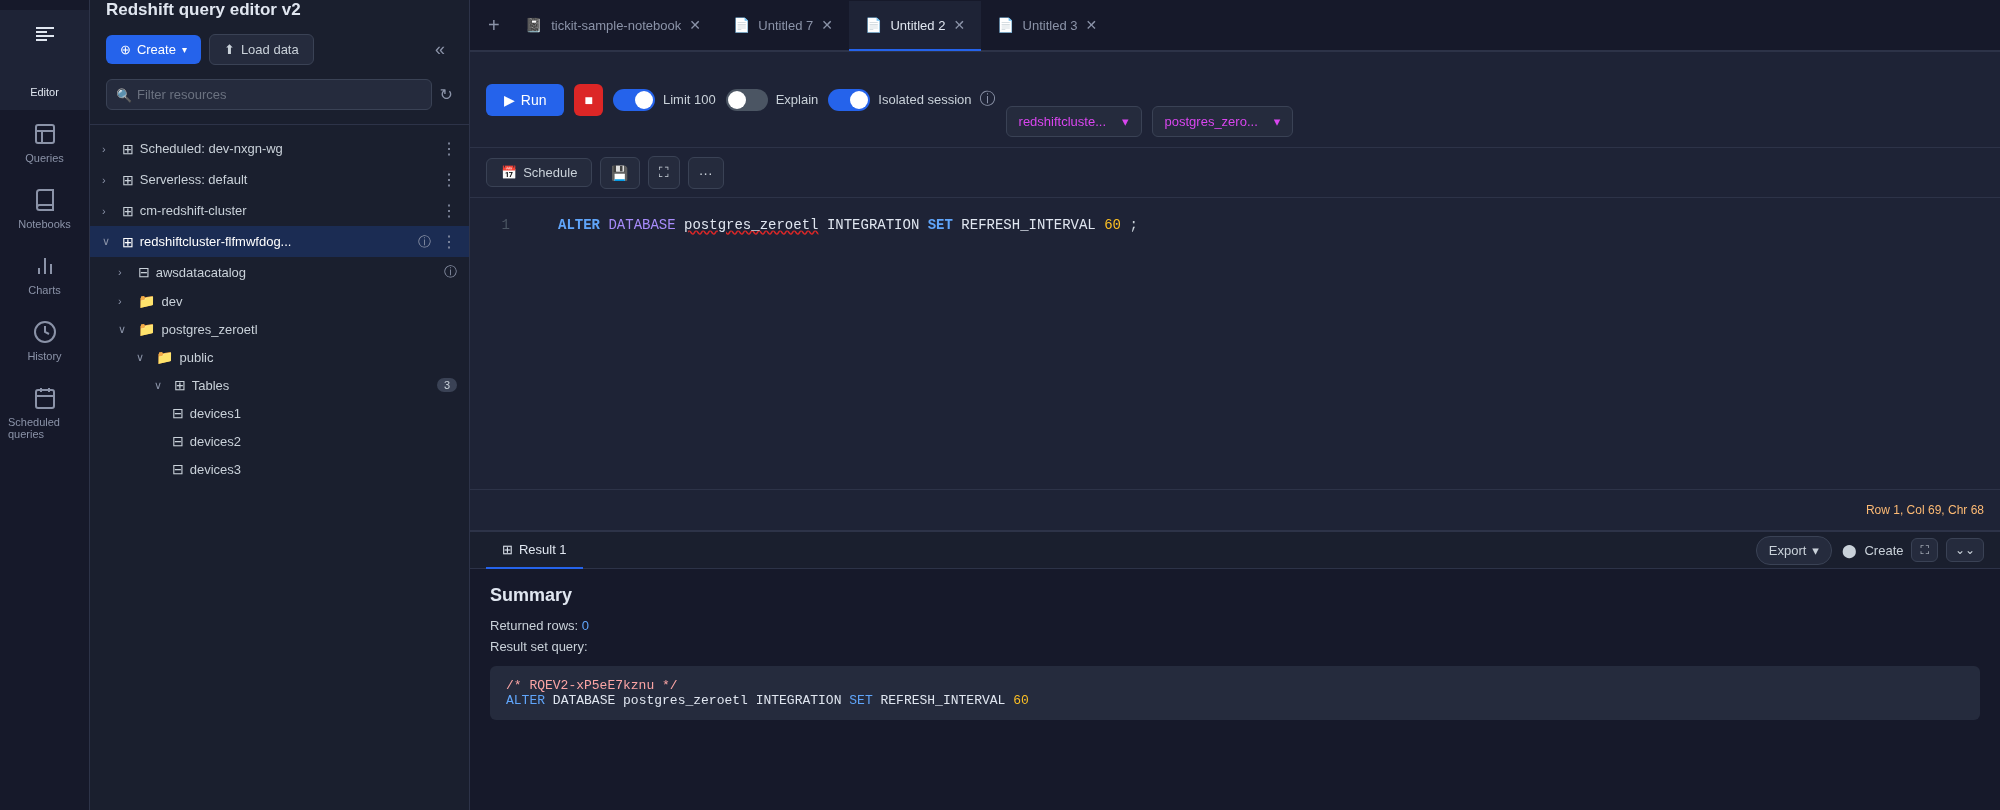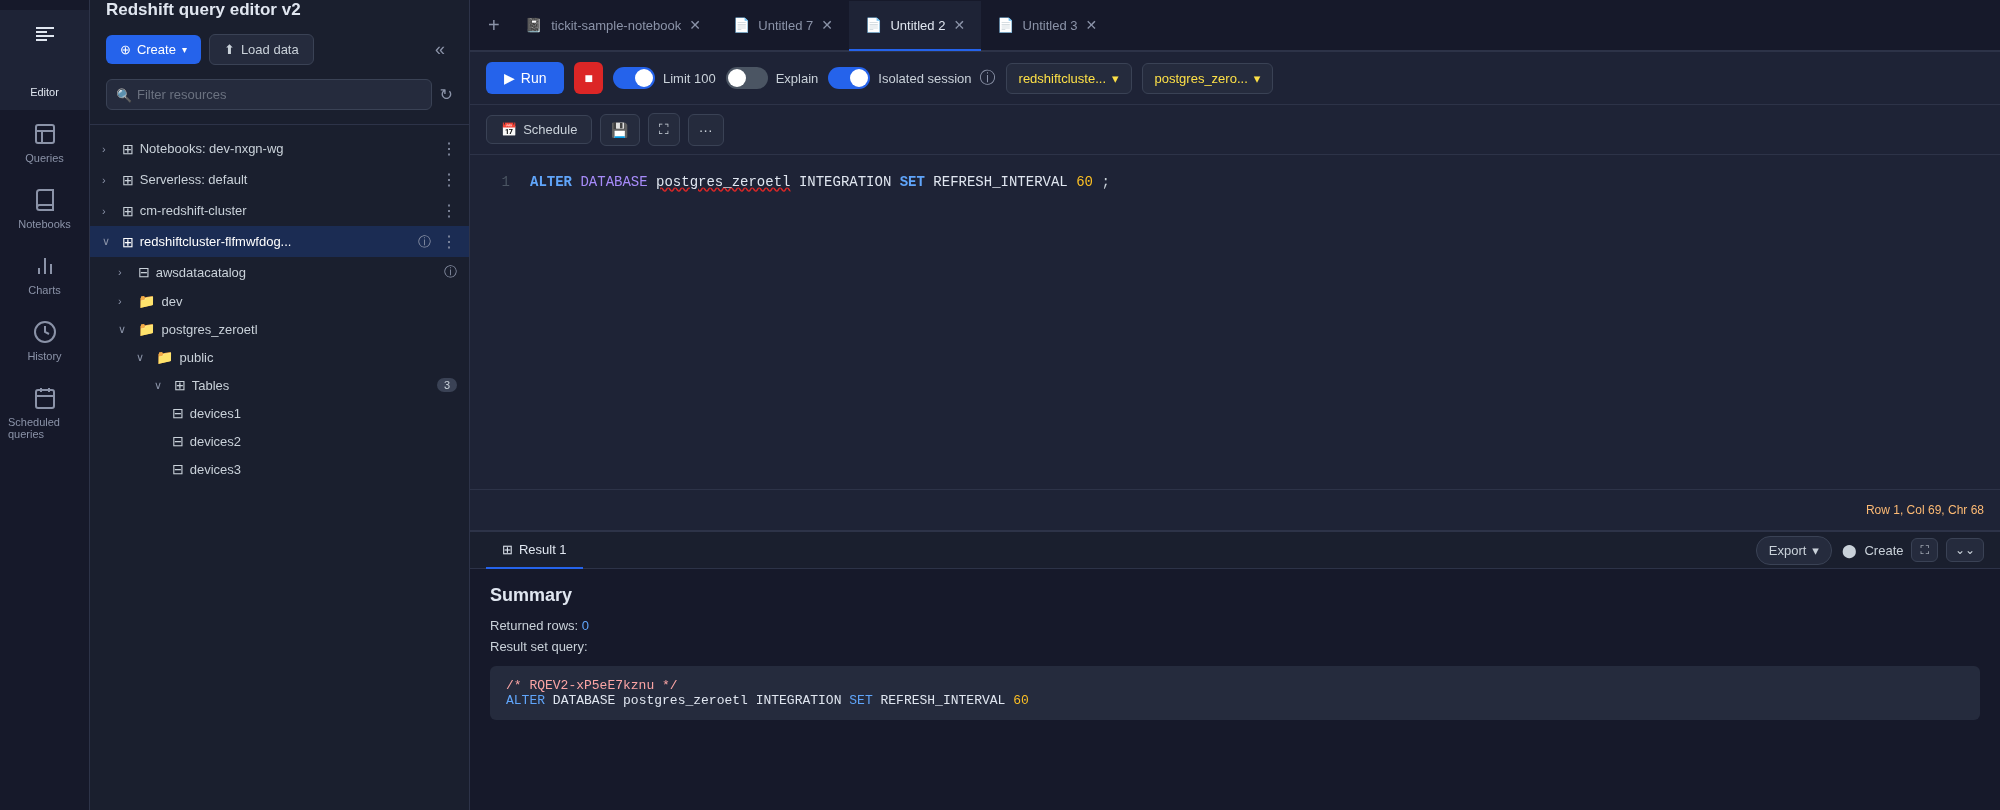--- a/index.html
+++ b/index.html
@@ -305,27 +305,28 @@
       border-radius: 6px;
       color: #c9d1d9;
       padding: 7px 10px;
       font-size: 14px;
       cursor: pointer;
     }
     .cluster-dropdown {
       background: #252b3d;
       border: 1px solid #3a4255;
       border-radius: 6px;
-      color: #fde047;
+      color: #d946ef;
       padding: 7px 12px;
       font-size: 13px;
       cursor: pointer;
       display: flex;
       align-items: center;
-      gap: 6px;
+      gap: 16px;
+      margin-top: 44px;
     }
     .info-btn {
       background: transparent;
       border: none;
       color: #8b93a8;
       font-size: 16px;
       cursor: pointer;
     }
 
     
@@ -365,21 +366,21 @@
       display: flex;
       gap: 20px;
       line-height: 1.6;
     }
     .line-num {
       color: #4b5563;
       min-width: 20px;
       text-align: right;
       user-select: none;
     }
-    .code-content { flex: 1; }
+    .code-content { flex: 1; margin-left: 28px; }
     .kw-alter { color: #60a5fa; font-weight: bold; }
     .kw-database { color: #a78bfa; }
     .kw-set { color: #60a5fa; font-weight: bold; }
     .kw-integration { color: #e0e6f0; }
     .ident-postgres { color: #e0e6f0; }
     .ident-refresh { color: #e0e6f0; }
     .num-60 { color: #fbbf24; }
     .squiggle {
       text-decoration: underline wavy #dc2626;
     }
@@ -562,21 +563,21 @@
       </div>
       <button class="refresh-btn">↻</button>
     </div>
   </div>
 
   <div class="tree-container">
 
     <div class="tree-item">
       <span class="chevron">›</span>
       <span class="item-icon">⊞</span>
-      <span class="item-label">Notebooks: dev-nxgn-wg</span>
+      <span class="item-label">Scheduled: dev-nxgn-wg</span>
       <span class="item-menu">⋮</span>
     </div>
 
     <div class="tree-item">
       <span class="chevron">›</span>
       <span class="item-icon">⊞</span>
       <span class="item-label">Serverless: default</span>
       <span class="item-menu">⋮</span>
     </div>
 

